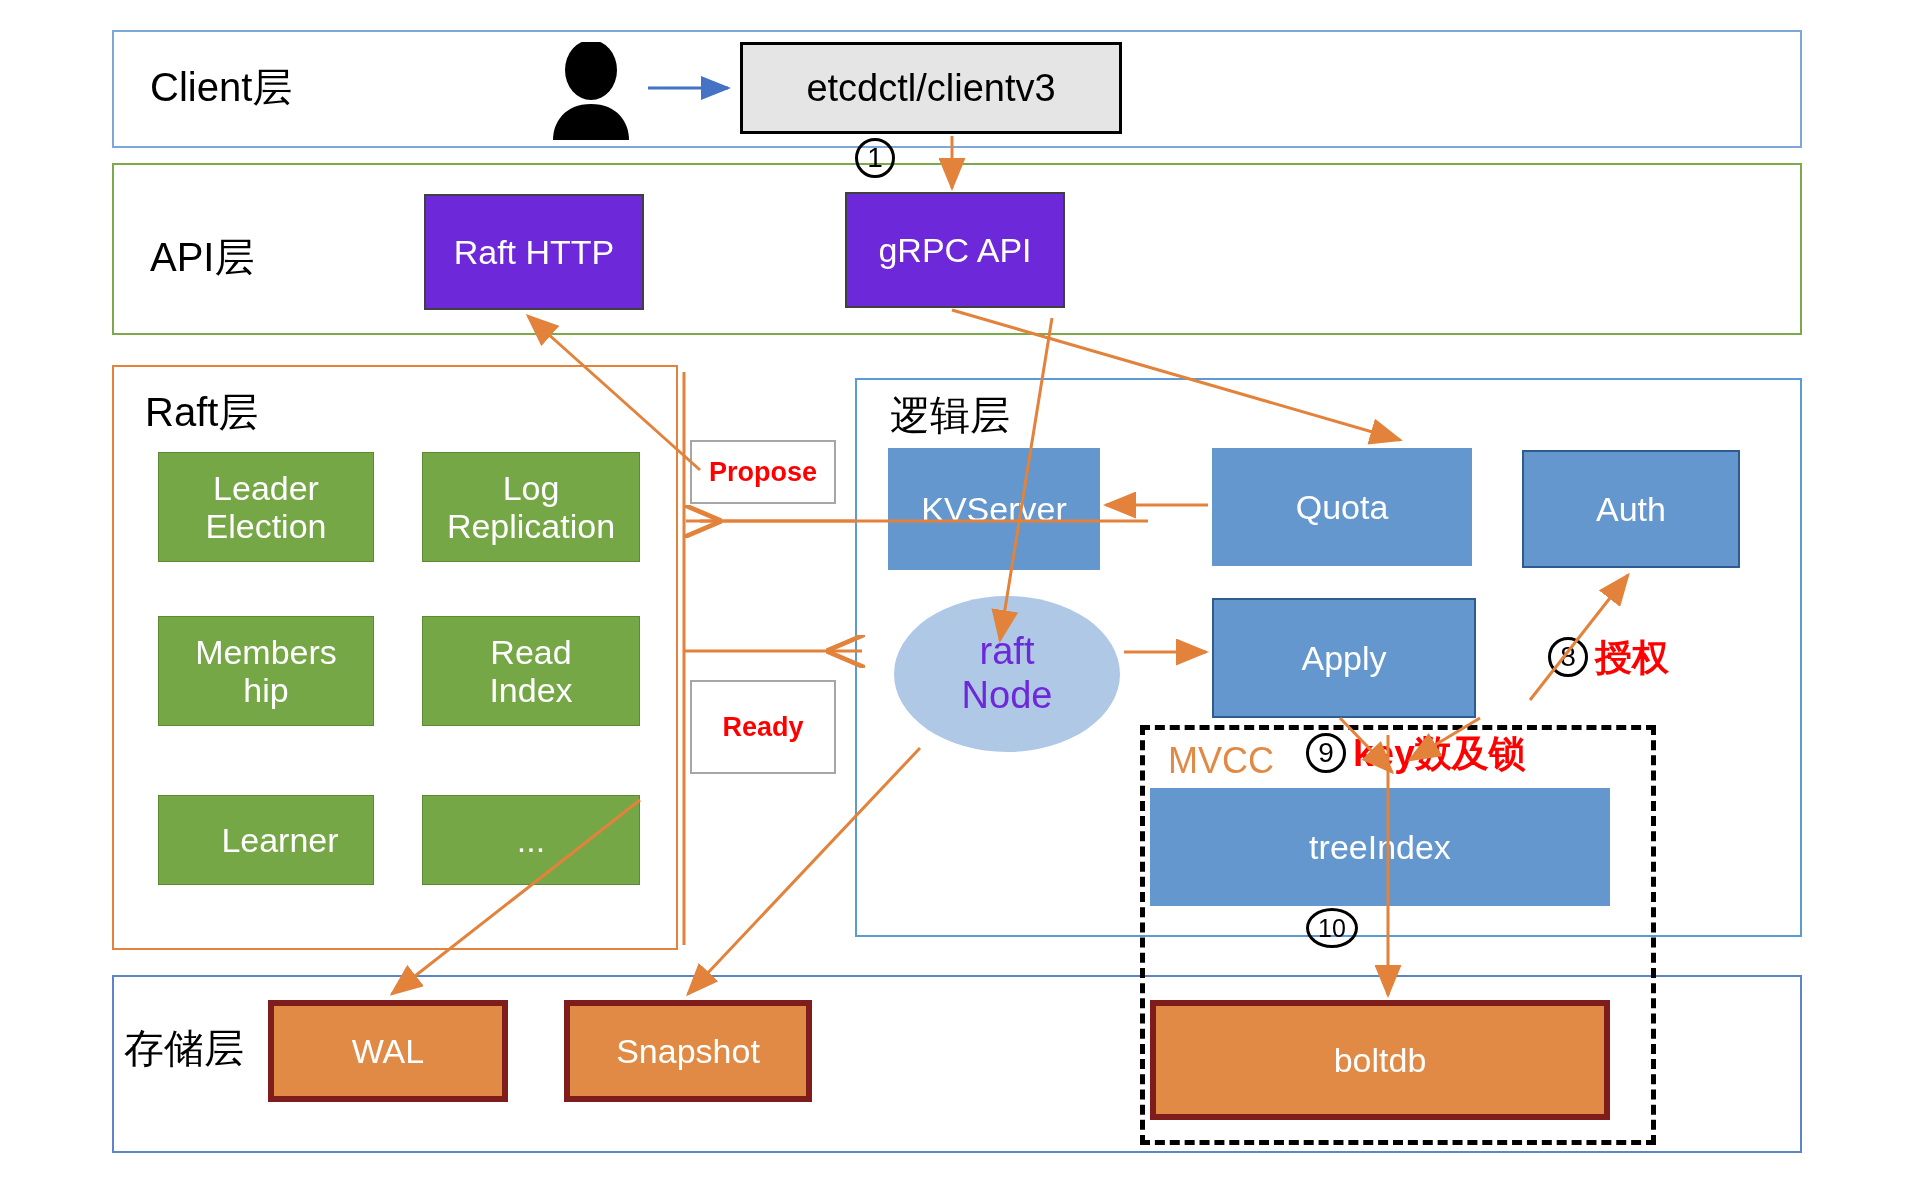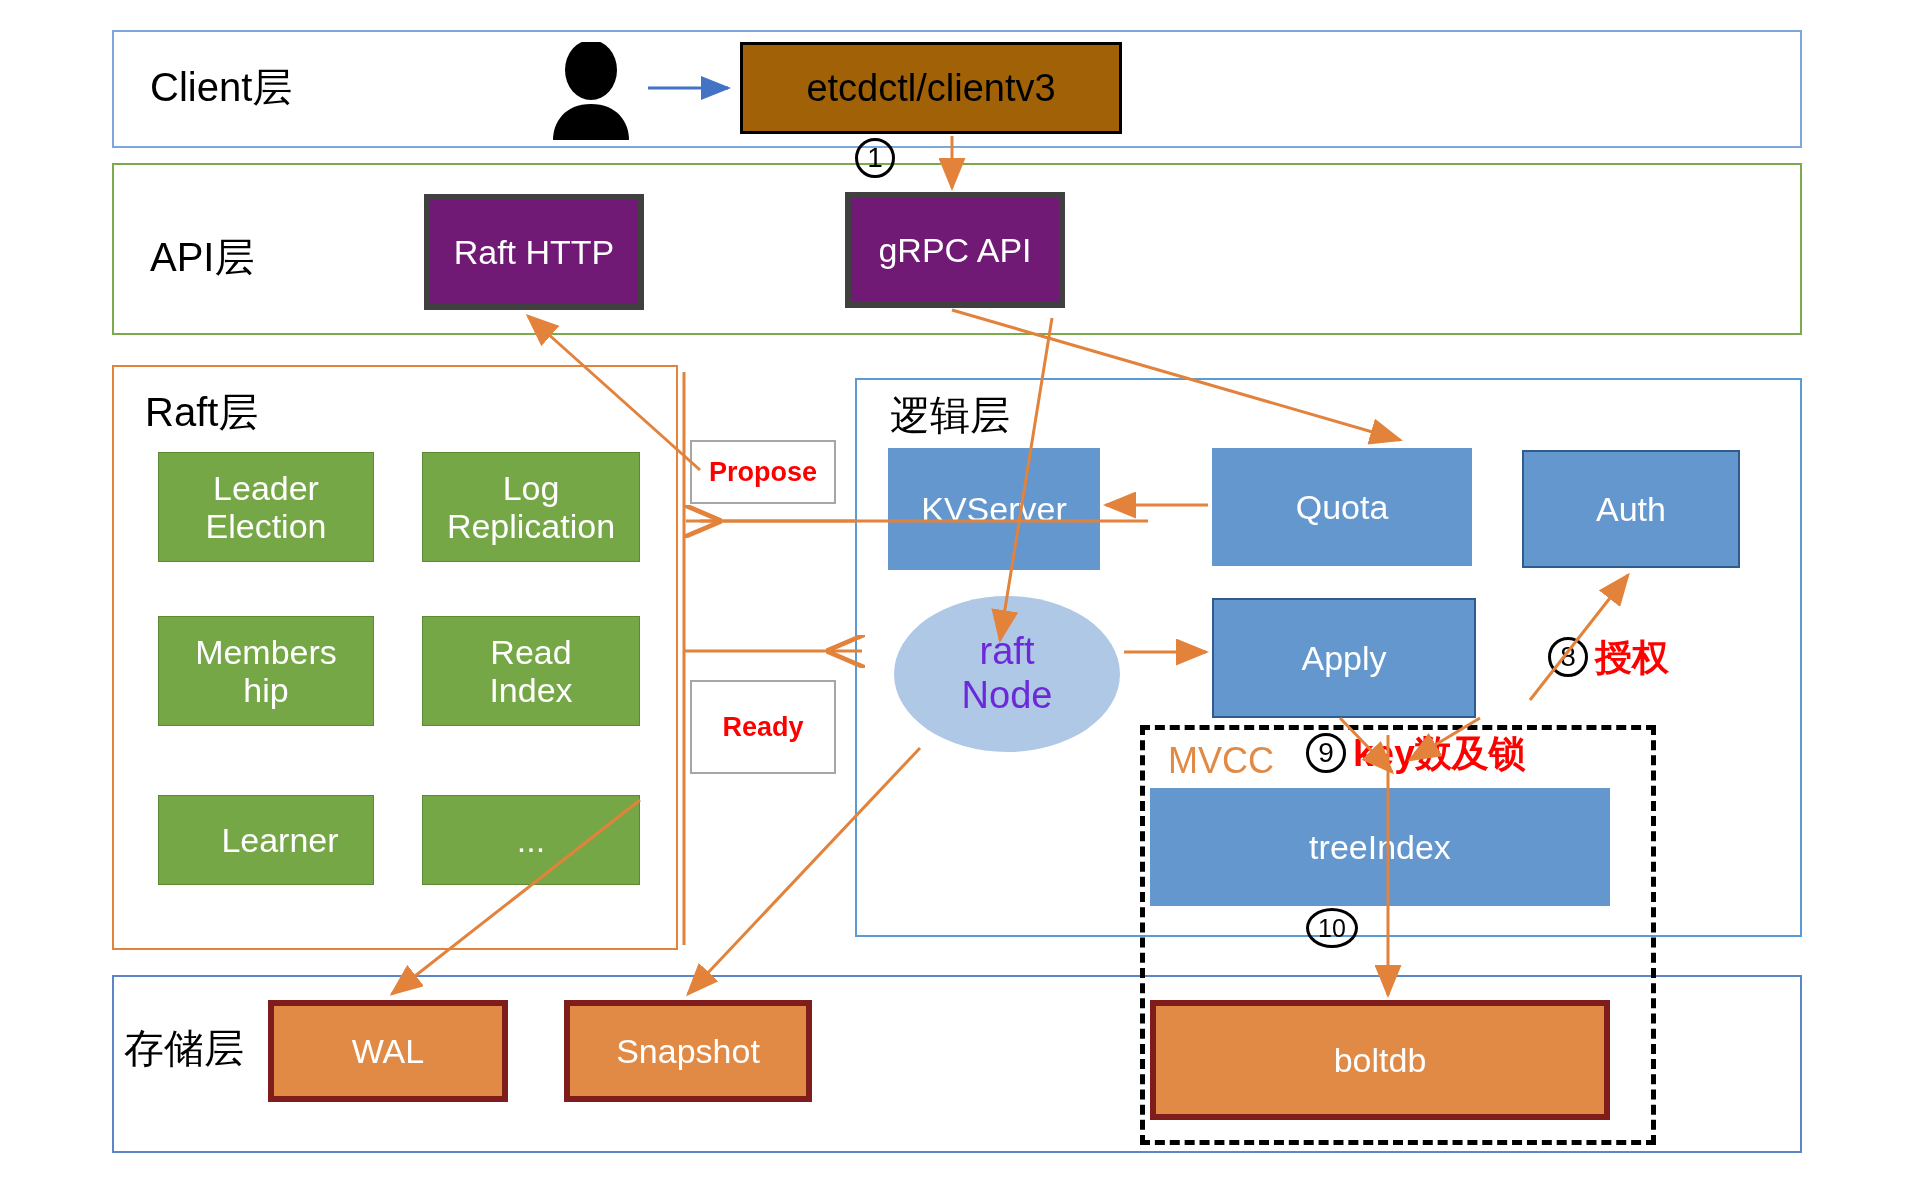--- a/index.html
+++ b/index.html
@@ -15,26 +15,26 @@
   .layer-logic{border:2px solid #5B9BD5;}
   .layer-storage{border:2px solid #5B85C4;}
 
   .layer-title{position:absolute;color:#000;font-size:40px;line-height:1;
                white-space:nowrap;font-family:"Liberation Sans","DejaVu Sans",sans-serif;}
 
   
   .node{position:absolute;box-sizing:border-box;display:flex;align-items:center;
         justify-content:center;text-align:center;color:#ffffff;font-size:34px;
         line-height:1.12;white-space:pre-line;}
-  .n-blue-dark{background:#701a75;border:6px solid #404040;}
+  .n-blue-dark{background:#6d28d9;border:2px solid #404040;}
   .n-blue{background:#6397CE;}
   .n-blue-bd{background:#6397CE;border:2px solid #2F5C8F;}
   .n-green{background:#76A747;border:1px solid #5C8A33;}
   .n-orange{background:#E08A45;border:6px solid #7f1d1d;}
-  .n-white{background:#a16207;border:3px solid #000000;color:#000000;font-size:38px;}
+  .n-white{background:#e5e5e5;border:3px solid #000000;color:#000000;font-size:38px;}
 
   .ellipse{position:absolute;border-radius:50%;background:#AFC8E6;
            display:flex;align-items:center;justify-content:center;text-align:center;
            color:#6d28d9;font-size:38px;line-height:1.15;white-space:pre-line;}
 
   
   .chip{position:absolute;box-sizing:border-box;background:#ffffff;border:2px solid #A6A6A6;
         display:flex;align-items:center;justify-content:center;
         color:#FF0000;font-weight:bold;font-size:27px;}
 

